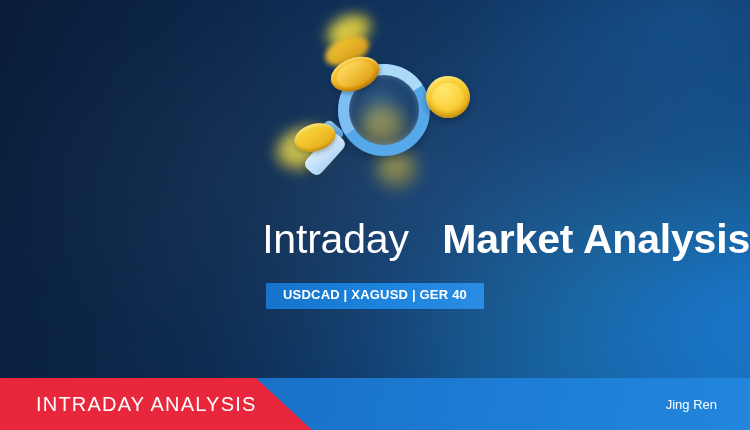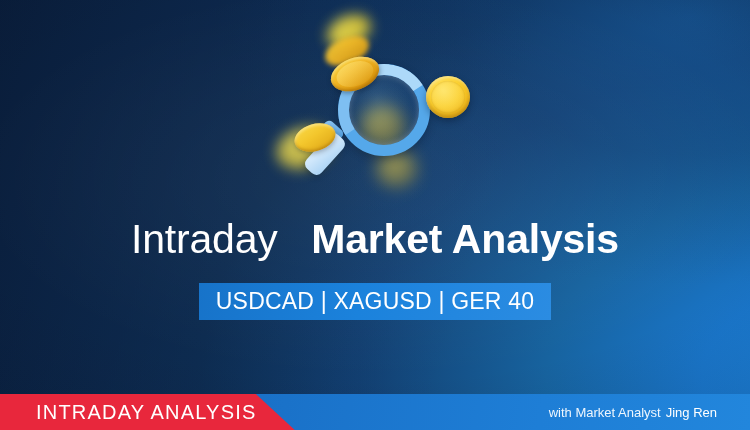--- a/index.html
+++ b/index.html
@@ -196,54 +196,54 @@
     border-radius: 5px;
     background: linear-gradient(100deg, #8fc6f1 0%, #6eb2ea 55%, #4e9ad9 100%);
     transform: rotate(42deg);
   }
 
   
   .title {
     position: absolute;
     left: 0; right: 0;
     top: 219px;
-    text-align: center;
+    text-align: right;
     font-size: 41px;
     line-height: 1;
     letter-spacing: -0.2px;
     color: #ffffff;
     white-space: nowrap;
   }
   .title .t-light { font-weight: 300; }
   .title .t-bold  { font-weight: 700; }
 
   .badge-wrap {
     position: absolute;
     left: 0; right: 0;
     top: 283px;
     text-align: center;
   }
   .badge {
     display: inline-block;
     padding: 5px 17px 6px;
     background: linear-gradient(100deg, #1773c9 0%, #1b82dc 46%, #2b8ce2 100%);
     color: #ffffff;
-    font-size: 23px;
-    font-weight: 400;
+    font-size: 13px;
+    font-weight: 700;
     letter-spacing: .2px;
     line-height: 1.15;
     white-space: nowrap;
   }
 
   
   .ribbon {
     position: absolute;
     left: 0; right: 0;
     bottom: 0;
-    height: 36px;
+    height: 52px;
     background: linear-gradient(100deg, #1466bd 0%, #1a72c9 38%, #1e7ed6 72%, #2286dc 100%);
     overflow: hidden;
   }
   .ribbon-red {
     position: absolute;
     left: 0; top: 0;
     width: 312px; height: 52px;
     background: #e8273c;
     clip-path: polygon(0 0, 82% 0, 100% 100%, 0 100%);
   }
@@ -310,18 +310,17 @@
   </div>
 
   <div class="badge-wrap">
     <span class="badge">USDCAD | XAGUSD | GER 40</span>
   </div>
 
   <div class="ribbon">
     <div class="ribbon-red"></div>
     <div class="ribbon-label">INTRADAY ANALYSIS</div>
     <div class="ribbon-credit">
-      <span>with Market Analyst</span>
       <span class="analyst">Jing Ren</span>
     </div>
   </div>
 
 </div>
 
 </body></html>

